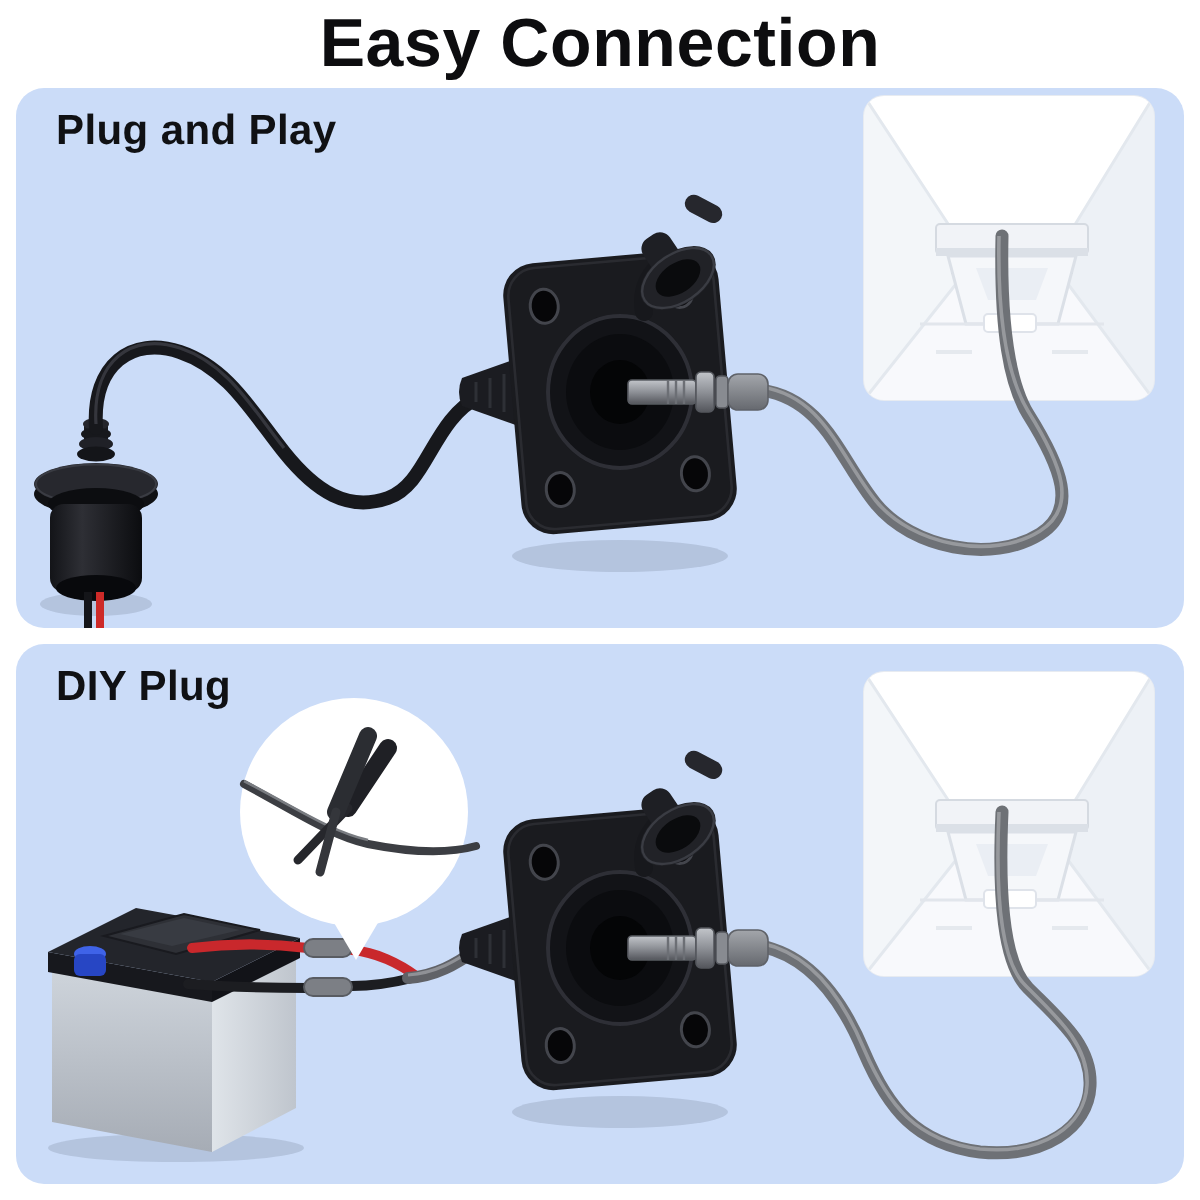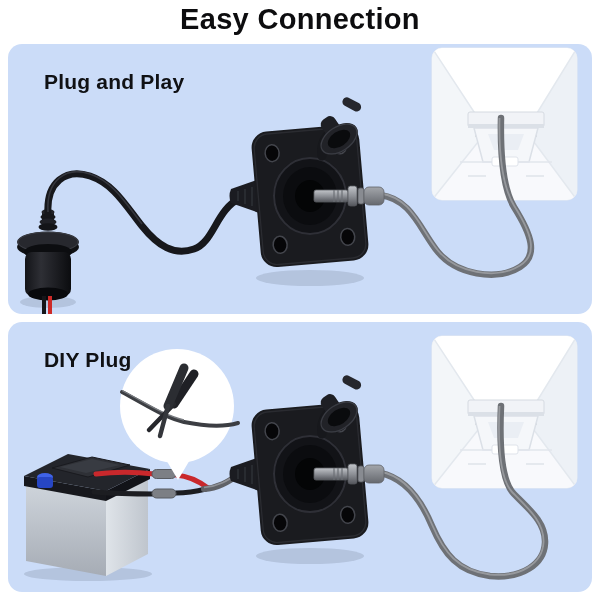--- a/index.html
+++ b/index.html
@@ -4,31 +4,31 @@
 <style>
   html,body{margin:0;padding:0;}
   body{
     width:600px;height:600px;background:#ffffff;
     font-family:"Liberation Sans",sans-serif;
     overflow:hidden;
   }
   .page{position:relative;width:600px;height:600px;}
   .title{
     position:absolute;top:3px;left:0;width:600px;margin:0;
-    text-align:center;font-size:29px;font-weight:bold;color:#0d0d0f;
+    text-align:center;font-size:34px;font-weight:bold;color:#0d0d0f;
     letter-spacing:.3px;
   }
   .panel{
     position:absolute;left:8px;width:584px;height:270px;
     background:#cbdcf8;border-radius:14px;overflow:hidden;
   }
   .panel-top{top:44px;}
   .panel-bottom{top:322px;}
   .panel-label{
-    position:absolute;top:10px;left:20px;margin:16px;z-index:5;
+    position:absolute;top:10px;left:20px;margin:0;z-index:5;
     font-size:21px;font-weight:bold;color:#101114;letter-spacing:.2px;
   }
   svg.scene{position:absolute;left:0;top:0;width:584px;height:270px;display:block;}
 </style>
 </head>
 <body>
 
 <div class="page">
 
   <h1 class="title">Easy Connection</h1>

